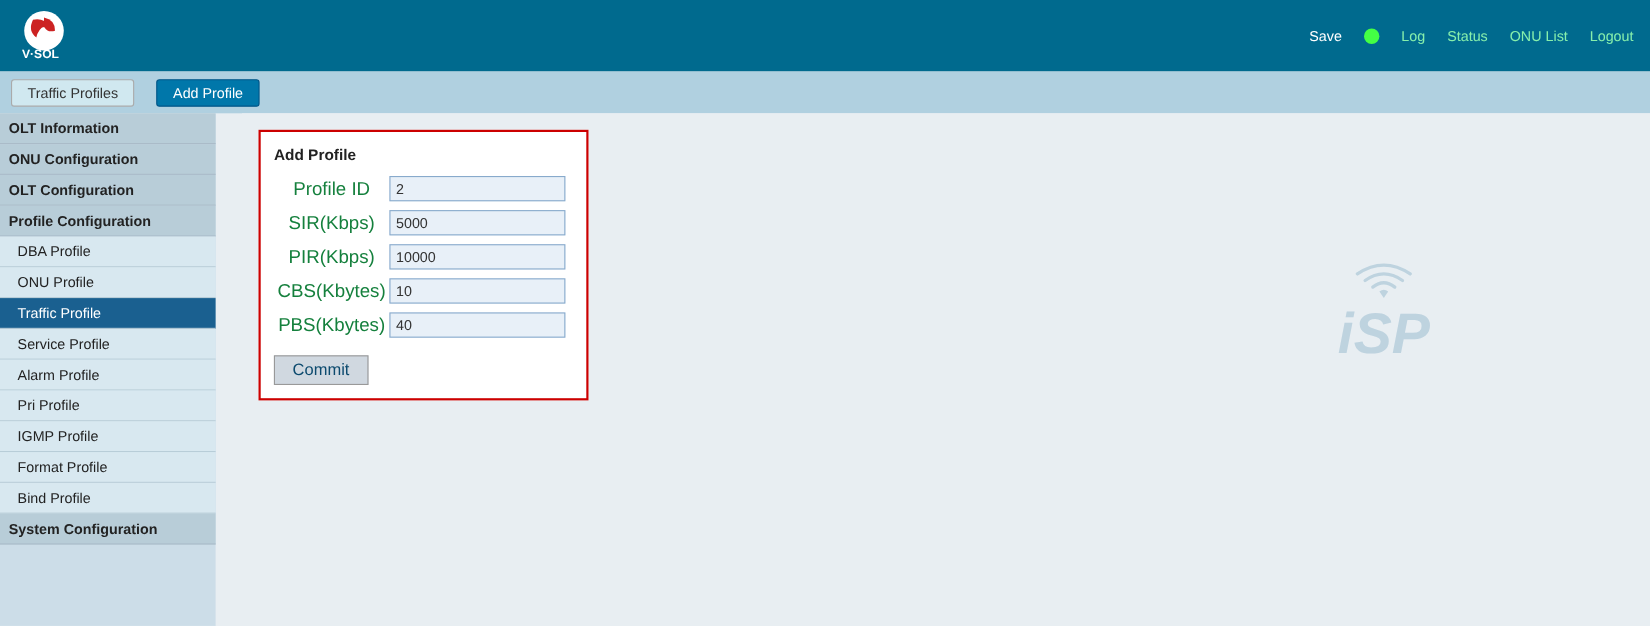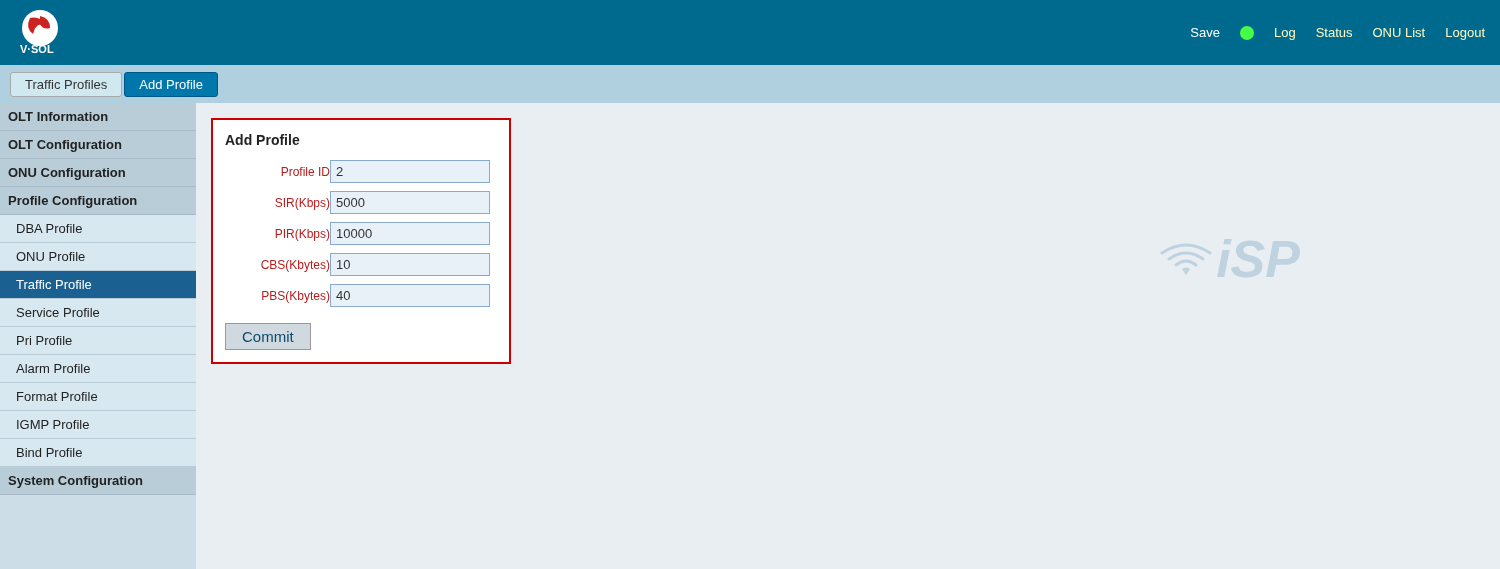--- a/index.html
+++ b/index.html
@@ -35,32 +35,32 @@
       cursor: pointer;
     }
     .status-dot {
       width: 14px;
       height: 14px;
       border-radius: 50%;
       background: #44ff44;
       display: inline-block;
     }
     .header-link {
-      color: #fef9c3;
+      color: #86efac;
       cursor: pointer;
       text-decoration: none;
     }
 
     
     .nav-tabs {
       background: #b0d0e0;
       display: flex;
       align-items: center;
       padding: 5px 10px;
-      gap: 2px;
+      gap: 20px;
       height: 38px;
     }
     .nav-tab {
       padding: 4px 14px;
       font-size: 13px;
       cursor: pointer;
       border: 1px solid #aaa;
       border-radius: 3px;
       background: #d0e8f0;
       color: #333;
@@ -68,20 +68,21 @@
     .nav-tab.active {
       background: #0077aa;
       color: white;
       border-color: #005588;
     }
 
     
     .main-layout {
       display: flex;
       min-height: calc(569px - 103px);
+      gap: 24px;
     }
 
     
     .sidebar {
       width: 196px;
       background: #ccdde8;
       flex-shrink: 0;
     }
     .sidebar-section {
       padding: 6px 8px;
@@ -125,23 +126,23 @@
       margin-bottom: 12px;
       color: #222;
     }
     .form-row {
       display: flex;
       align-items: center;
       margin-bottom: 8px;
     }
     .form-label {
       width: 105px;
-      font-size: 12px;
-      color: #b91c1c;
-      text-align: right;
+      font-size: 17px;
+      color: #15803d;
+      text-align: center;
     }
     .form-input {
       width: 160px;
       padding: 3px 5px;
       border: 1px solid #88aacc;
       background: #e8f0f8;
       font-size: 13px;
       color: #333;
     }
     .commit-btn {
@@ -185,31 +186,31 @@
 
 <div class="nav-tabs">
   <div class="nav-tab">Traffic Profiles</div>
   <div class="nav-tab active">Add Profile</div>
 </div>
 
 <div class="main-layout">
 
   <div class="sidebar">
     <div class="sidebar-section">OLT Information</div>
+    <div class="sidebar-section">ONU Configuration</div>
     <div class="sidebar-section">OLT Configuration</div>
-    <div class="sidebar-section">ONU Configuration</div>
     <div class="sidebar-section">Profile Configuration</div>
     <div class="sidebar-item">DBA Profile</div>
     <div class="sidebar-item">ONU Profile</div>
     <div class="sidebar-item active">Traffic Profile</div>
     <div class="sidebar-item">Service Profile</div>
+    <div class="sidebar-item">Alarm Profile</div>
     <div class="sidebar-item">Pri Profile</div>
-    <div class="sidebar-item">Alarm Profile</div>
+    <div class="sidebar-item">IGMP Profile</div>
     <div class="sidebar-item">Format Profile</div>
-    <div class="sidebar-item">IGMP Profile</div>
     <div class="sidebar-item">Bind Profile</div>
     <div class="sidebar-section">System Configuration</div>
   </div>
 
   <div class="content content-wrapper">
     <div class="form-container">
       <div class="form-title">Add Profile</div>
 
       <div class="form-row">
         <span class="form-label">Profile ID</span>
@@ -229,21 +230,21 @@
       </div>
       <div class="form-row">
         <span class="form-label">PBS(Kbytes)</span>
         <input class="form-input" type="text" value="40" style="">
       </div>
 
       <button class="commit-btn">Commit</button>
     </div>
 
     
-    <div style="position:absolute; right:200px; top:130px; display:flex; align-items:center; color:#adc8d8; opacity:0.7;">
+    <div style="position:absolute; right:200px; top:130px; display:flex; flex-direction:column; align-items:center; color:#adc8d8; opacity:0.7;">
 
       <svg width="60" height="45" viewBox="0 0 60 45">
         <path d="M30 38 L34 32 Q30 29 26 32 Z" fill="#adc8d8"></path>
         <path d="M20 28 Q30 20 40 28" stroke="#adc8d8" stroke-width="3" fill="none" stroke-linecap="round"></path>
         <path d="M13 22 Q30 10 47 22" stroke="#adc8d8" stroke-width="3" fill="none" stroke-linecap="round"></path>
         <path d="M6 16 Q30 0 54 16" stroke="#adc8d8" stroke-width="3" fill="none" stroke-linecap="round"></path>
       </svg>
       <div style="font-size:52px; font-weight:bold; font-style:italic; line-height:1; color:#adc8d8;">iSP</div>
     </div>
   </div>

